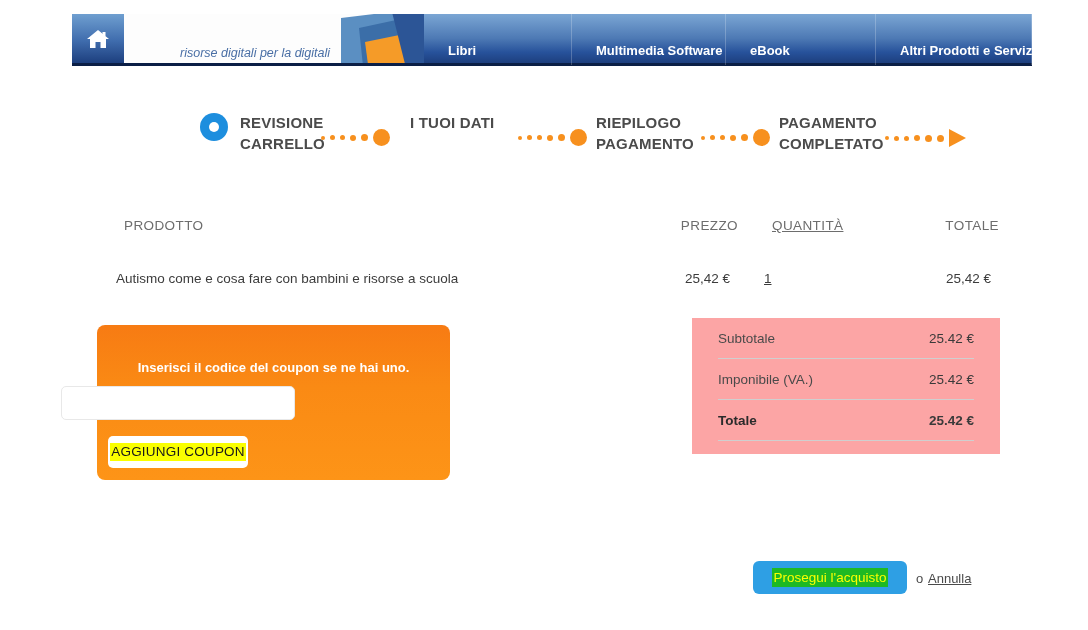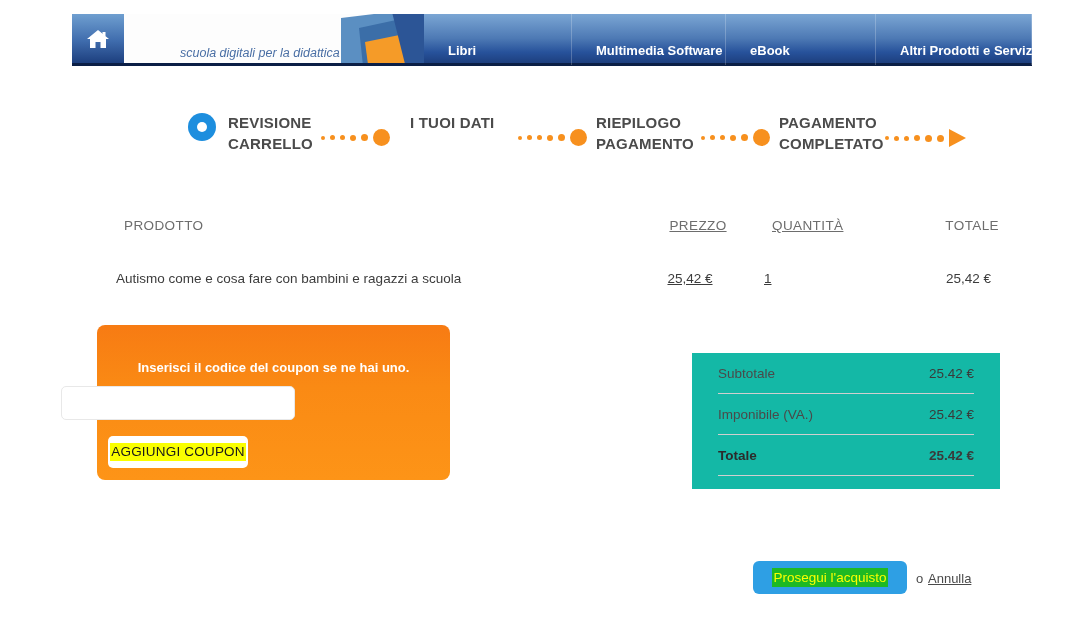--- a/index.html
+++ b/index.html
@@ -187,21 +187,21 @@
     top: 218px;
     width: 875px;
   }
   .cart-head, .cart-row {
     position: relative;
     height: 28px;
   }
   .cart-head { color: #6d6d6d; font-size: 13.5px; letter-spacing: 0.4px; margin-left: 8px; }
   .cart-row { color: #3c3c3c; font-size: 13.5px; margin-top: 25px; }
   .c-prod  { position: absolute; left: 0; top: 0; }
-  .c-price { position: absolute; left: 534px; top: 0; width: 80px; text-align: center; text-decoration: underline; }
+  .c-price { position: absolute; left: 534px; top: 0; width: 80px; text-align: right; }
   .c-qty   { position: absolute; left: 648px; top: 0; width: 80px; text-align: left; text-decoration: underline; }
   .c-tot   { position: absolute; left: 770px; top: 0; width: 105px; text-align: right; }
   .cart-head .c-qty { left: 648px; text-align: left; }
 
   
   #coupon-box {
     position: absolute;
     left: 97px;
     top: 325px;
     width: 353px;
@@ -259,22 +259,21 @@
     line-height: 16px;
   }
 
   
   #totals {
     position: absolute;
     left: 692px;
     top: 318px;
     width: 308px;
     height: 136px;
-    background: #14b8a6;
-    margin-top: 35px;
+    background: #fca5a5;
   }
   .tot-row {
     position: relative;
     height: 40px;
     margin: 0 26px;
     display: flex;
     align-items: center;
     justify-content: space-between;
     border-bottom: 1px solid #cfcfcf;
     font-size: 13.5px;
@@ -333,21 +332,21 @@
   <div id="home-button">
     <span>
       <svg width="24" height="22" viewBox="0 0 24 22">
         <path d="M12 2 L23 11 L20 11 L20 20 L14.5 20 L14.5 14 L9.5 14 L9.5 20 L4 20 L4 11 L1 11 Z" fill="#ffffff"></path>
         <rect x="16.5" y="4" width="3" height="4" fill="#ffffff"></rect>
       </svg>
     </span>
   </div>
 
   <div id="logo-block">
-    <div class="logo-tag">scuola digitali per la didattica</div>
+    <div class="logo-tag">risorse digitali per la digitali</div>
     <span id="logo-graphic">
       <svg width="95" height="64" viewBox="0 0 95 64">
         <polygon points="12,10 78,2 95,16 95,64 12,64" fill="#5b8fc2"></polygon>
         <polygon points="30,20 95,6 95,44 34,58" fill="#3b6ea8"></polygon>
         <polygon points="36,34 95,22 95,60 40,64" fill="#f59b28"></polygon>
         <polygon points="62,0 95,0 95,64 78,64" fill="#2c5596"></polygon>
       </svg>
     </span>
   </div>
 
@@ -363,21 +362,21 @@
       </div>
     <div class="nav-item n3">
         <span>Altri Prodotti e Servizi</span>
       </div>
     <div class="nav-spacer"></div>
   </div>
 </div>
 
 <div id="steps">
 
-  <div class="step" style="left:0px;">
+  <div class="step" style="left:12px;">
     <div class="step-marker">
         <div class="ring"></div>
       </div>
     <div class="step-label">REVISIONE
 CARRELLO</div>
   </div>
   <div class="connector" style="left:133px;">
     <i></i>
       <i></i>
       <i></i>
@@ -427,21 +426,21 @@
 </div>
 
 <div id="cart-table">
   <div class="cart-head">
     <div class="c-prod">PRODOTTO</div>
     <div class="c-price">PREZZO</div>
     <div class="c-qty">QUANTITÀ</div>
     <div class="c-tot">TOTALE</div>
   </div>
   <div class="cart-row">
-    <div class="c-prod">Autismo come e cosa fare con bambini e ragazzi a scuola</div>
+    <div class="c-prod">Autismo come e cosa fare con bambini e risorse a scuola</div>
     <div class="c-price">25,42 €</div>
     <div class="c-qty">1</div>
     <div class="c-tot">25,42 €</div>
   </div>
 </div>
 
 <div id="coupon-box">
   <div id="coupon-title">Inserisci il codice del coupon se ne hai uno.</div>
 </div>
 <input id="coupon-input" type="text" value="" placeholder="" style="">

